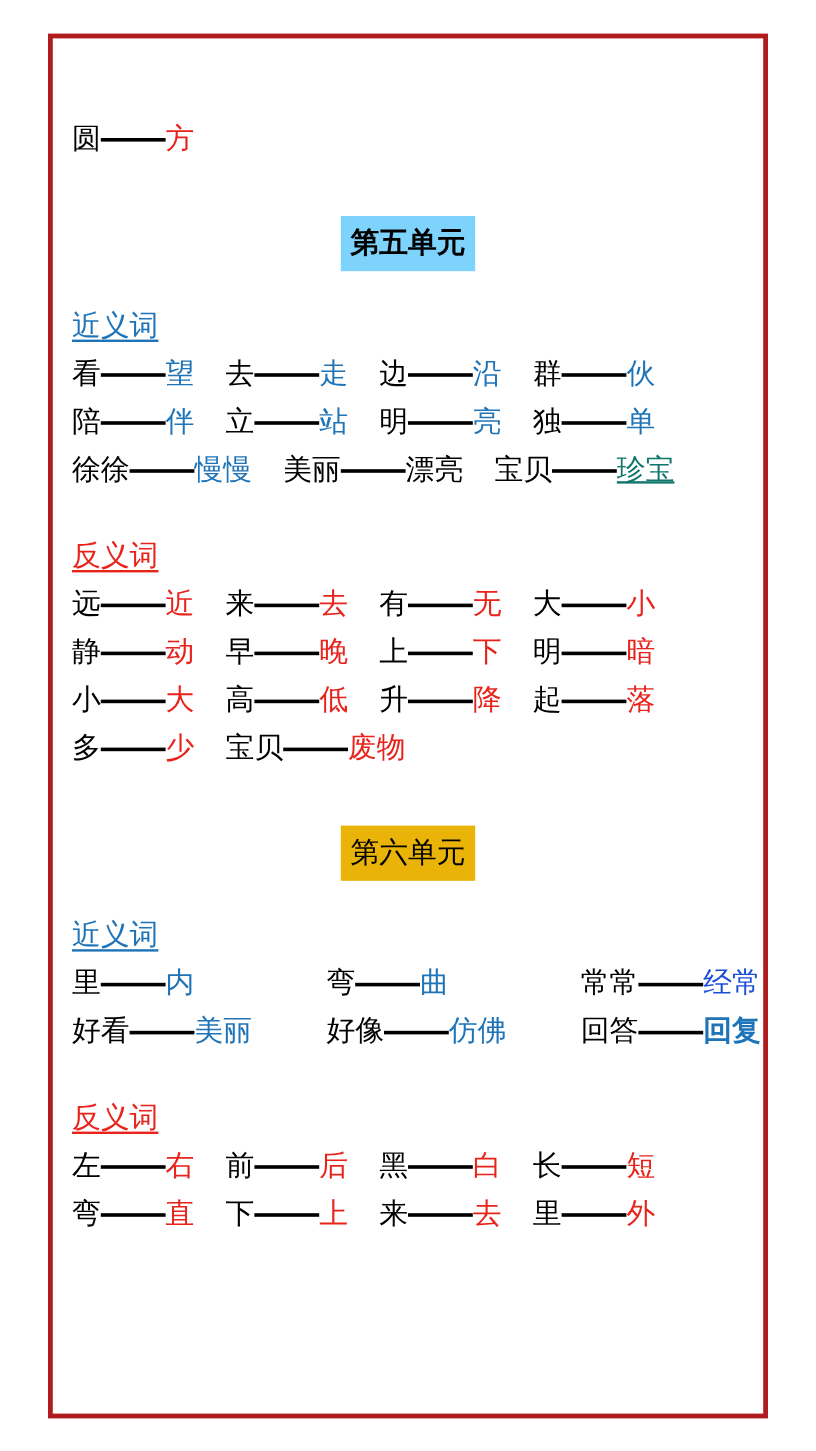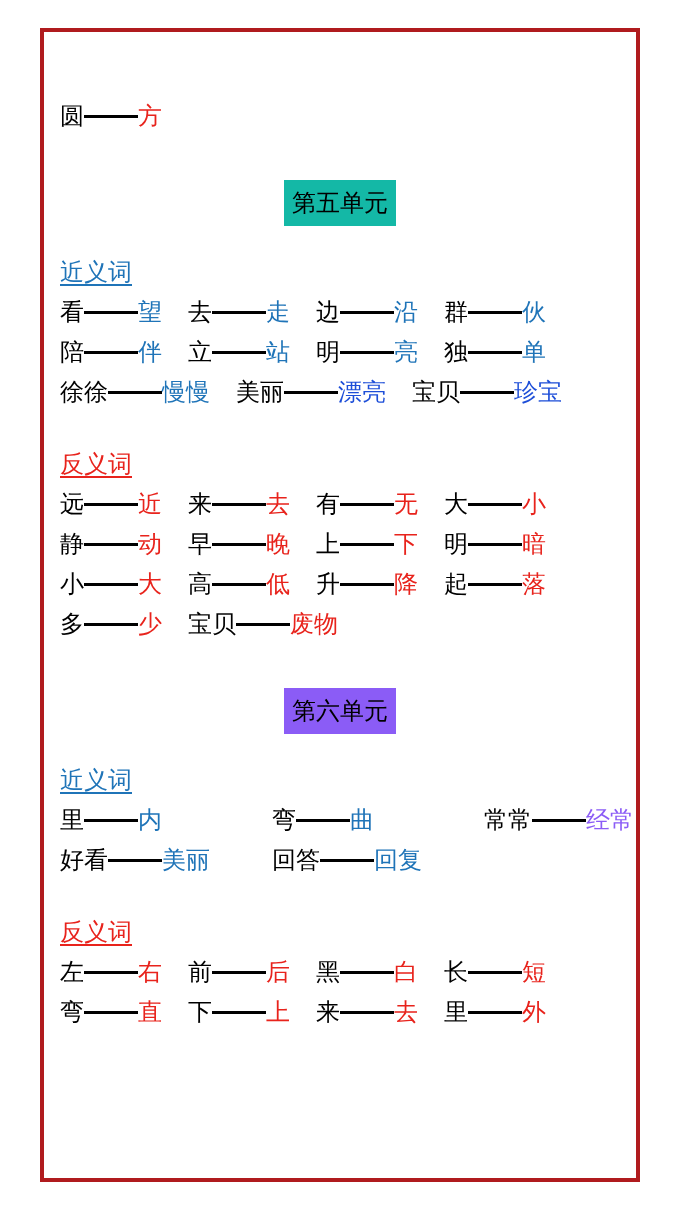--- a/index.html
+++ b/index.html
@@ -83,21 +83,21 @@
 
 <div class="page">
   <div class="frame" id="frame">
       <div class="row line">
         <span class="pair">
           <span class="word">圆</span>
           <span class="dash"></span>
           <span class="word" style="color: rgb(232, 35, 28);">方</span>
         </span>
       </div>
-      <div class="unit-title-wrap"><span class="unit-title" style="background: #14b8a6;">第五单元</span></div>
+      <div class="unit-title-wrap"><span class="unit-title" style="background: #7dd3fc; font-weight: bold;">第五单元</span></div>
       <div class="group">
         <div class="line"><span class="group-heading" style="color: rgb(31, 116, 184);">近义词</span></div>
         <div class="row line">
           <span class="pair">
             <span class="word">看</span>
             <span class="dash"></span>
             <span class="word" style="color: rgb(31, 116, 184);">望</span>
           </span>
           <span class="pair">
             <span class="word">去</span>
@@ -139,26 +139,26 @@
         </div>
         <div class="row line">
           <span class="pair">
             <span class="word">徐徐</span>
             <span class="dash"></span>
             <span class="word" style="color: rgb(31, 116, 184); text-align: right;">慢慢</span>
           </span>
           <span class="pair">
             <span class="word">美丽</span>
             <span class="dash"></span>
-            <span class="word" style="color: #1d4ed8;">漂亮</span>
+            <span class="word" style="color: #000000;">漂亮</span>
           </span>
           <span class="pair">
             <span class="word">宝贝</span>
             <span class="dash"></span>
-            <span class="word" style="color: #1d4ed8;">珍宝</span>
+            <span class="word" style="color: #0f766e; text-decoration: underline;">珍宝</span>
           </span>
         </div>
       </div>
       <div class="group">
         <div class="line"><span class="group-heading" style="color: rgb(232, 35, 28);">反义词</span></div>
         <div class="row line">
           <span class="pair">
             <span class="word">远</span>
             <span class="dash"></span>
             <span class="word" style="color: rgb(232, 35, 28);">近</span>
@@ -229,50 +229,55 @@
             <span class="dash"></span>
             <span class="word" style="color: rgb(232, 35, 28);">少</span>
           </span>
           <span class="pair">
             <span class="word">宝贝</span>
             <span class="dash"></span>
             <span class="word" style="color: rgb(232, 35, 28);">废物</span>
           </span>
         </div>
       </div>
-      <div class="unit-title-wrap"><span class="unit-title" style="background: #8b5cf6;">第六单元</span></div>
+      <div class="unit-title-wrap"><span class="unit-title" style="background: #eab308;">第六单元</span></div>
       <div class="group">
         <div class="line"><span class="group-heading" style="color: rgb(31, 116, 184);">近义词</span></div>
         <div class="row line wide">
           <span class="pair">
             <span class="word">里</span>
             <span class="dash"></span>
             <span class="word" style="color: rgb(31, 116, 184);">内</span>
           </span>
           <span class="pair">
             <span class="word">弯</span>
             <span class="dash"></span>
             <span class="word" style="color: rgb(31, 116, 184);">曲</span>
           </span>
           <span class="pair">
             <span class="word">常常</span>
             <span class="dash"></span>
-            <span class="word" style="color: #8b5cf6;">经常</span>
+            <span class="word" style="color: #1d4ed8;">经常</span>
           </span>
         </div>
         <div class="row line wide">
           <span class="pair">
             <span class="word">好看</span>
             <span class="dash"></span>
             <span class="word" style="color: rgb(31, 116, 184);">美丽</span>
           </span>
           <span class="pair">
+            <span class="word">好像</span>
+            <span class="dash"></span>
+            <span class="word" style="color: rgb(31, 116, 184);">仿佛</span>
+          </span>
+          <span class="pair">
             <span class="word">回答</span>
             <span class="dash"></span>
-            <span class="word" style="color: rgb(31, 116, 184);">回复</span>
+            <span class="word" style="color: rgb(31, 116, 184); font-weight: bold;">回复</span>
           </span>
         </div>
       </div>
       <div class="group">
         <div class="line"><span class="group-heading" style="color: rgb(232, 35, 28);">反义词</span></div>
         <div class="row line">
           <span class="pair">
             <span class="word">左</span>
             <span class="dash"></span>
             <span class="word" style="color: rgb(232, 35, 28);">右</span>

